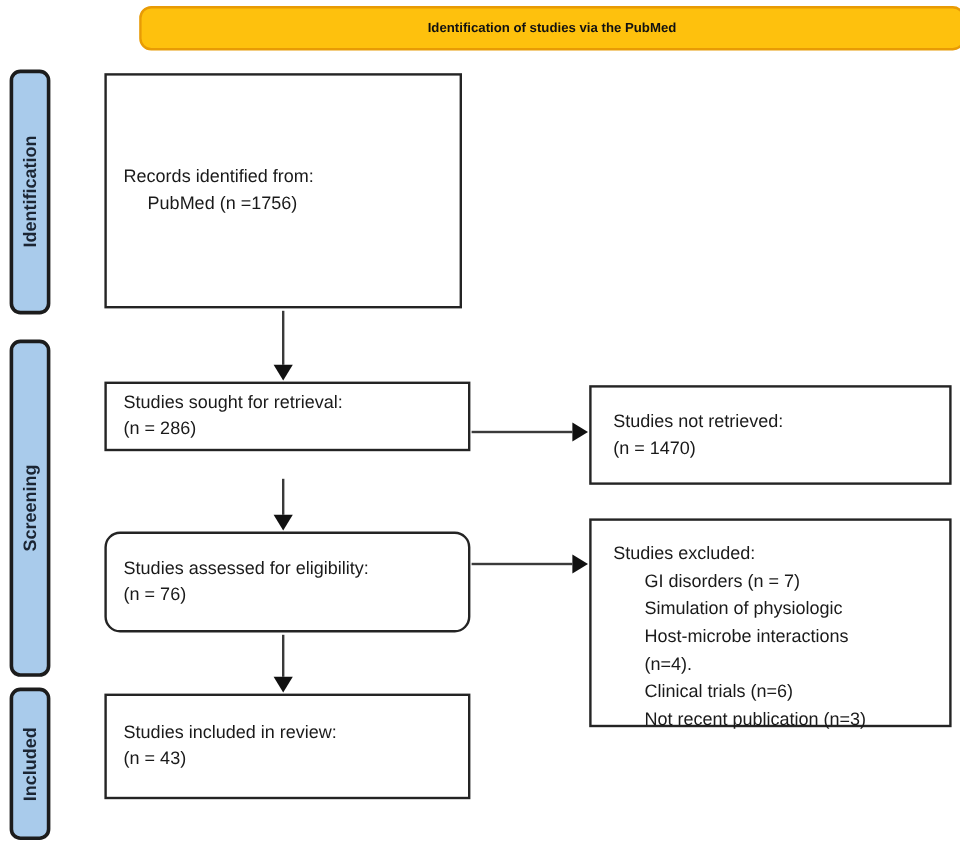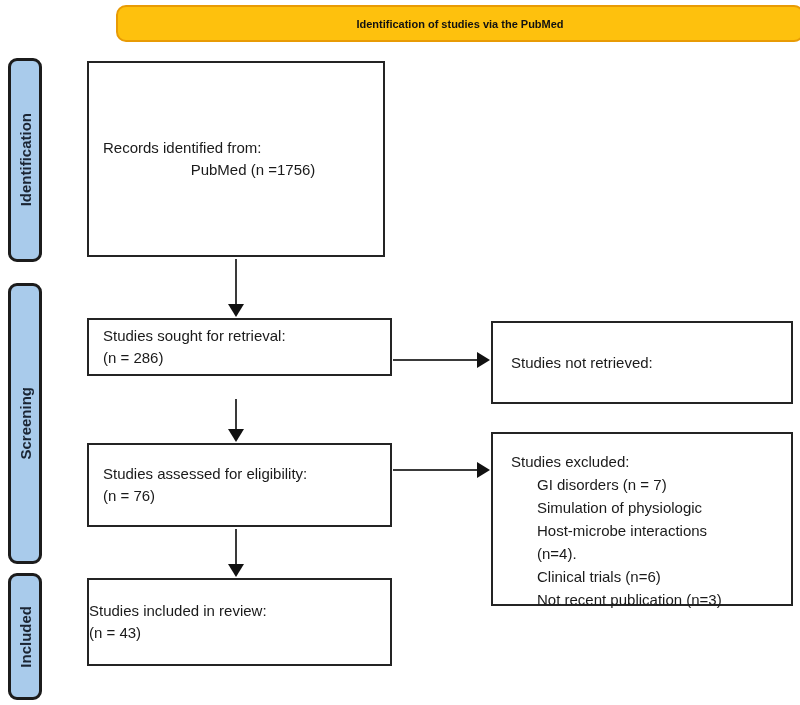--- a/index.html
+++ b/index.html
@@ -55,26 +55,26 @@
     background: #ffffff;
     border: 2px solid #242424;
     box-sizing: border-box;
     font-size: 15px;
     line-height: 22px;
     display: flex;
     flex-direction: column;
     justify-content: center;
   }
   .fbox .ln { white-space: nowrap; }
-  .fbox .indent { padding-left: 20px; text-align: center; }
+  .fbox .indent { padding-left: 20px; }
 
   .box-records   { left: 87px; top: 61px;  width: 298px; height: 196px; padding-left: 14px; }
   .box-sought    { left: 87px; top: 318px; width: 305px; height: 58px;  padding-left: 14px; }
-  .box-assessed  { left: 87px; top: 443px; width: 305px; height: 84px;  padding-left: 14px; }
-  .box-included  { left: 87px; top: 578px; width: 305px; height: 88px; }
+  .box-assessed  { left: 87px; top: 443px; width: 305px; height: 84px;  padding-left: 14px; border-radius: 13px; }
+  .box-included  { left: 87px; top: 578px; width: 305px; height: 88px; padding-left: 14px; }
 
   .box-notretrieved { left: 491px; top: 321px; width: 302px; height: 83px; padding-left: 18px; }
   .box-excluded {
     left: 491px; top: 432px; width: 302px; height: 174px;
     padding: 16px 8px 0 18px;
     justify-content: flex-start;
     line-height: 23px;
   }
   .box-excluded .item { padding-left: 26px; white-space: nowrap; }
 
@@ -129,20 +129,21 @@
     <div class="ln indent">PubMed (n =1756)</div>
   </div>
 
   <div class="fbox box-sought">
     <div class="ln">Studies sought for retrieval:</div>
     <div class="ln">(n = 286)</div>
   </div>
 
   <div class="fbox box-notretrieved">
     <div class="ln">Studies not retrieved:</div>
+    <div class="ln">(n = 1470)</div>
   </div>
 
   <div class="fbox box-assessed">
     <div class="ln">Studies assessed for eligibility:</div>
     <div class="ln">(n = 76)</div>
   </div>
 
   <div class="fbox box-excluded">
     <div class="ln">Studies excluded:</div>
     <div class="item">GI disorders (n = 7)</div>

